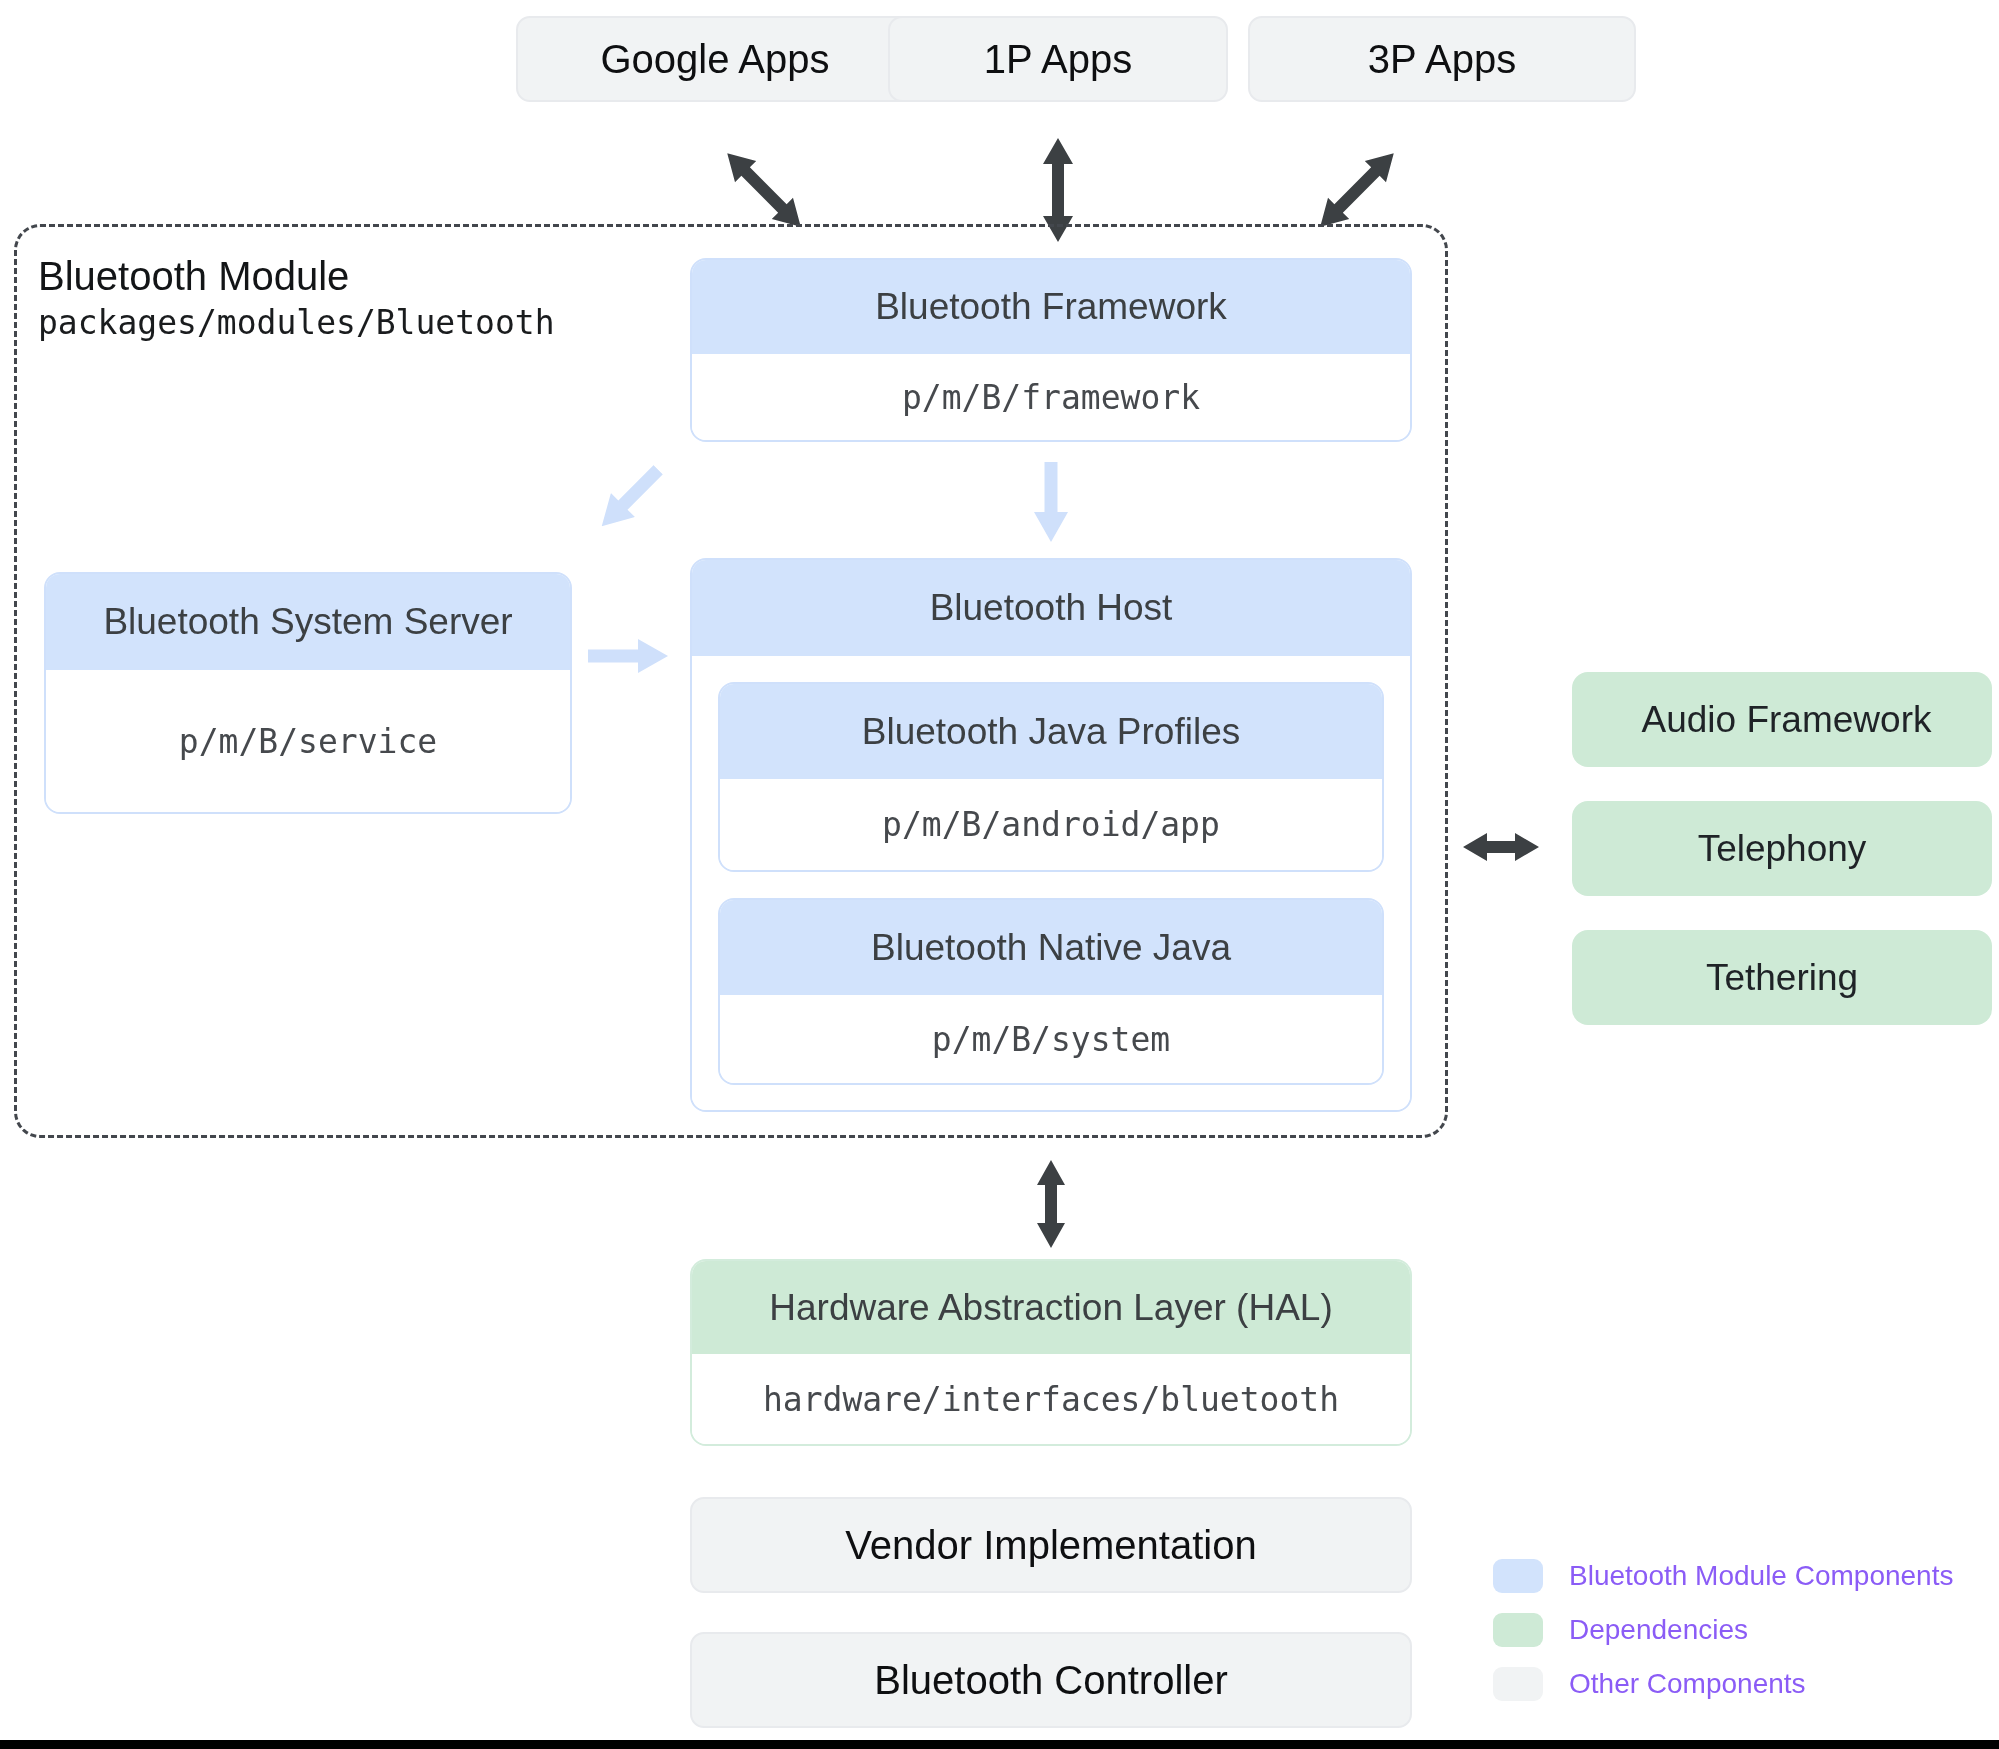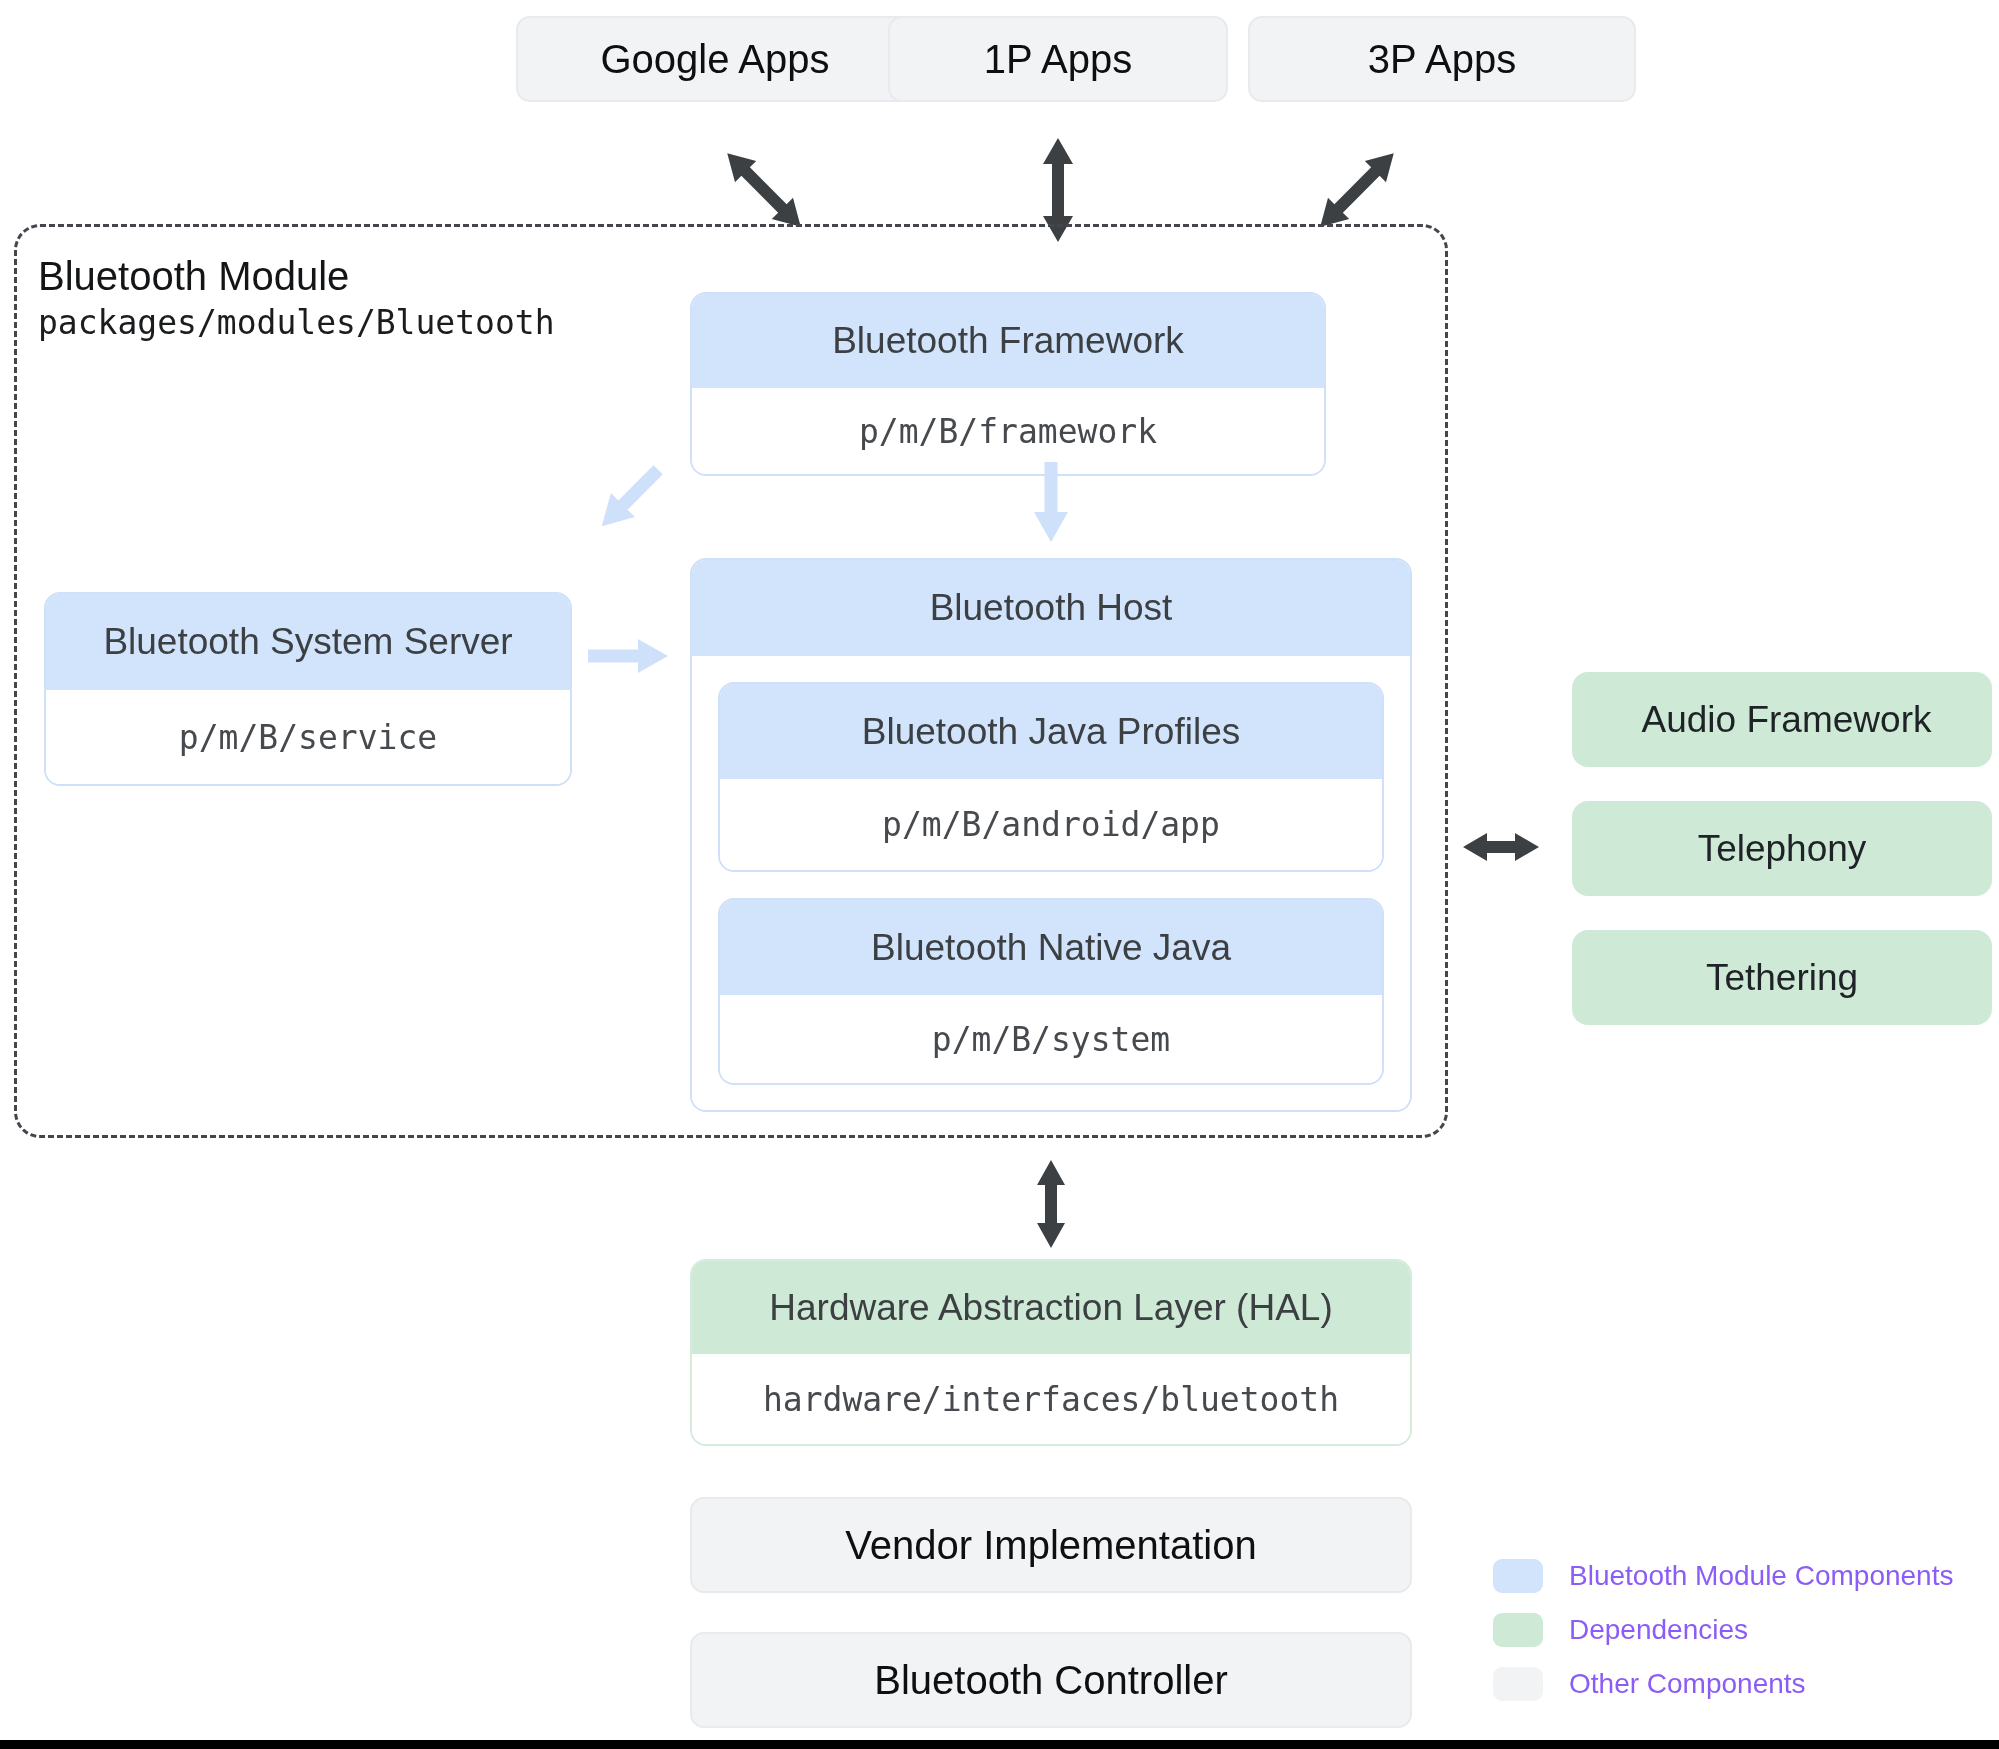--- a/index.html
+++ b/index.html
@@ -103,42 +103,42 @@
     </svg>
   </div>
 
   <div class="abs dashed" style="left:14px;top:224px;width:1434px;height:914px;"></div>
 
   <div class="abs" style="left:38px;top:252px;">
     <div class="module-title">Bluetooth Module</div>
     <div class="module-path">packages/modules/Bluetooth</div>
   </div>
 
-  <div class="abs modbox blue" style="left:690px;top:258px;width:636px;height:184px;margin-top:34px;">
+  <div class="abs modbox blue" style="left:690px;top:258px;width:722px;height:184px;">
     <div class="hdr" style="height:94px;">Bluetooth Framework</div>
     <div class="bdy">p/m/B/framework</div>
   </div>
 
   <div class="abs" style="left:590px;top:481px;width:80px;height:34px;transform:rotate(135deg);">
     <svg width="80" height="34" viewBox="0 0 80 34">
       <polygon points="0,10.5 50,10.5 50,0 80,17 50,34 50,23.5 0,23.5" fill="#cfe0fb"></polygon>
     </svg>
   </div>
   <div class="abs" style="left:1011px;top:485px;width:80px;height:34px;transform:rotate(90deg);">
     <svg width="80" height="34" viewBox="0 0 80 34">
       <polygon points="0,10.5 50,10.5 50,0 80,17 50,34 50,23.5 0,23.5" fill="#cfe0fb"></polygon>
     </svg>
   </div>
   <div class="abs" style="left:588px;top:639px;width:80px;height:34px;">
     <svg width="80" height="34" viewBox="0 0 80 34">
       <polygon points="0,10.5 50,10.5 50,0 80,17 50,34 50,23.5 0,23.5" fill="#cfe0fb"></polygon>
     </svg>
   </div>
 
-  <div class="abs modbox blue" style="left:44px;top:592px;width:528px;height:194px;">
+  <div class="abs modbox blue" style="left:44px;top:572px;width:528px;height:242px;">
     <div class="hdr" style="height:96px;">Bluetooth System Server</div>
     <div class="bdy">p/m/B/service</div>
   </div>
 
   <div class="abs modbox blue" style="left:690px;top:558px;width:722px;height:554px;">
     <div class="hdr" style="height:96px;">Bluetooth Host</div>
     <div style="flex:1 1 auto;background:#ffffff;"></div>
   </div>
 
   <div class="abs modbox blue" style="left:718px;top:682px;width:666px;height:190px;">

